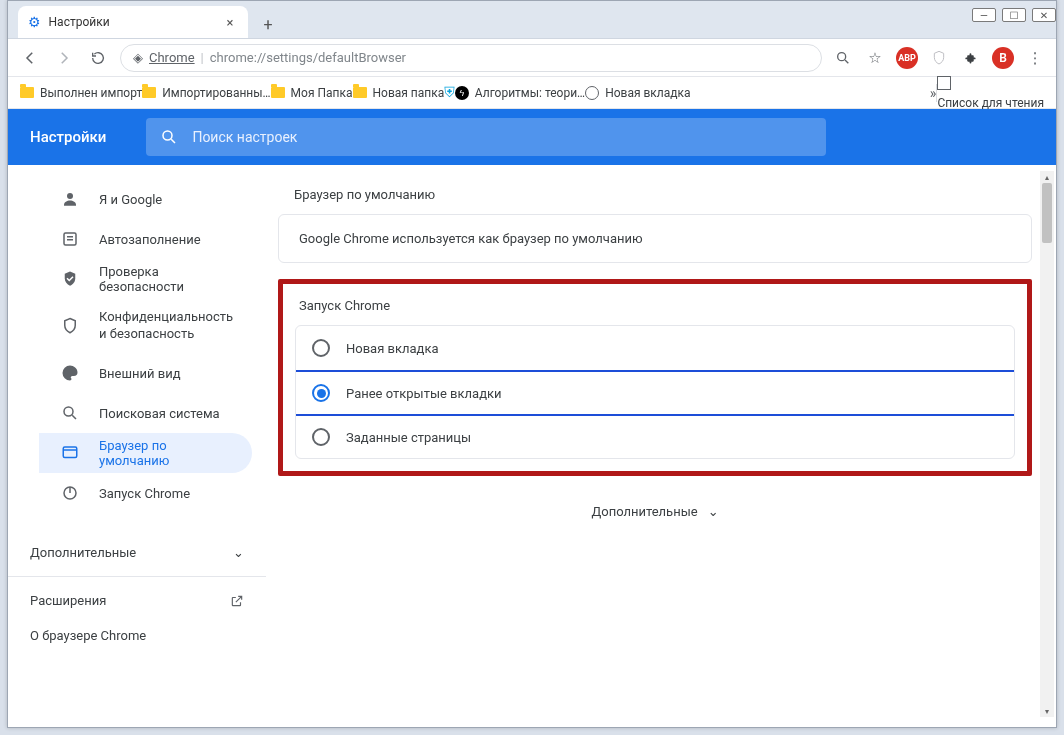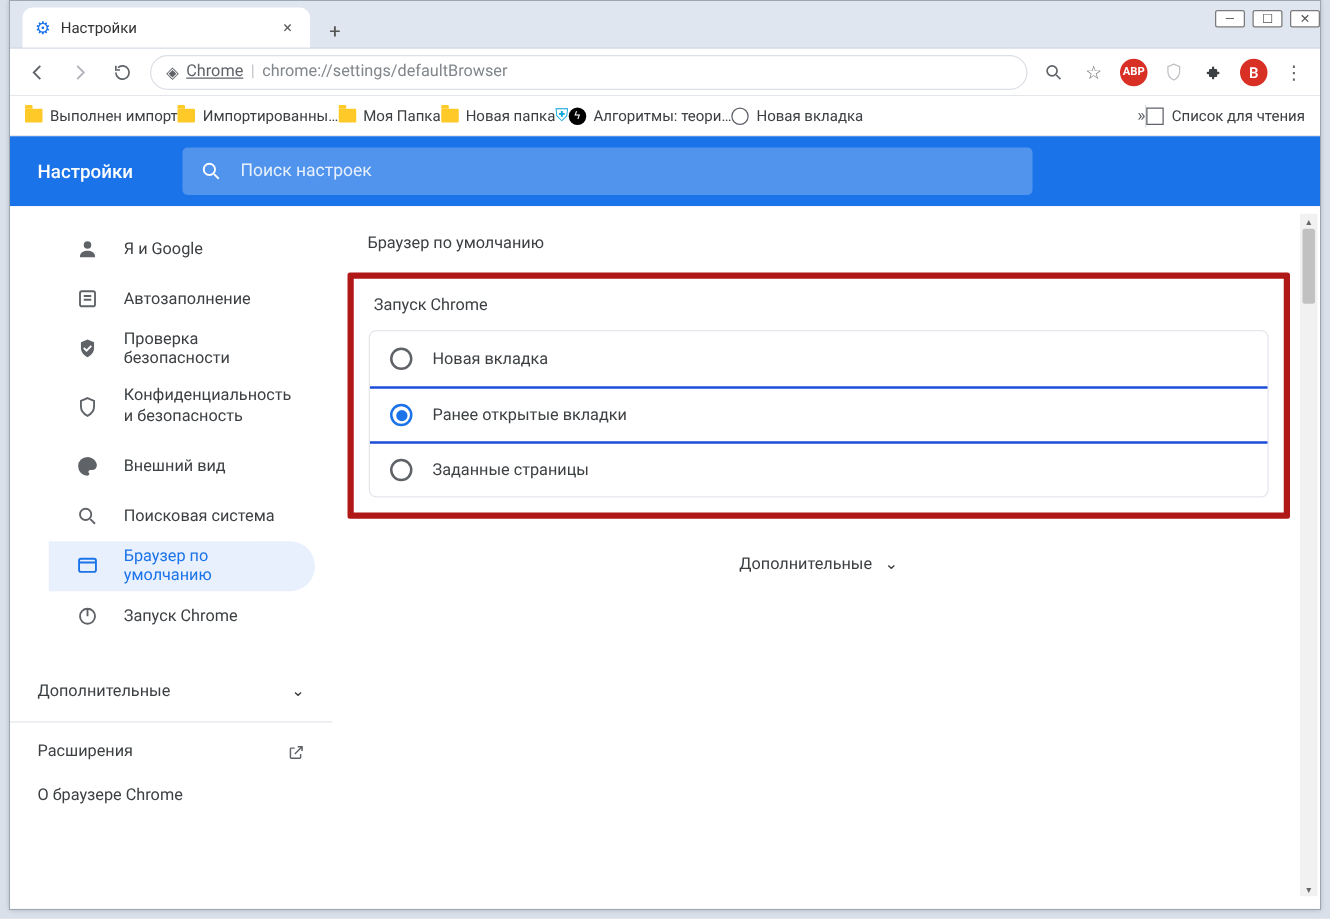--- a/index.html
+++ b/index.html
@@ -29,21 +29,21 @@
 
   .bookmarks { height: 32px; background: #fff; display: flex; align-items: center; padding: 0 12px; gap: 0; font-size: 12px; color:#3c4043; border-bottom: 1px solid #e4e6eb; }
   .bm-item { display:flex; align-items:center; gap:6px; cursor:pointer; white-space:nowrap; }
   .bm-folder { width:14px; height:11px; background:#ffca28; border-radius:1px; position:relative; }
   .bm-folder::before { content:""; position:absolute; top:-3px; left:0; width:6px; height:3px; background:#ffca28; border-radius:1px 1px 0 0; }
   .bm-globe { width:14px; height:14px; border:1.5px solid #5f6368; border-radius:50%; position:relative; }
   .bm-shield { color:#0aa4dc; font-size:14px; }
   .bm-circle { width:14px; height:14px; background:#000; border-radius:50%; display:flex; align-items:center; justify-content:center; color:#fff; font-size:9px; }
   .bm-more { margin-left:auto; color:#5f6368; cursor:pointer; font-size:14px; }
   .bm-divider { width:1px; height:18px; background:#dadce0; }
-  .bm-reading { display:flex; align-items:flex-start; gap:6px; cursor:pointer; }
+  .bm-reading { display:flex; align-items:flex-start; gap:6px; cursor:pointer;flex-direction:column; }
   .bm-reading-icon { width:14px; height:14px; border:1.5px solid #5f6368; }
 
   .app-header { height: 56px; background:#1a73e8; display:flex; align-items:center; padding: 0 22px; gap: 40px; }
   .app-title { color:#fff; font-size:15px; font-weight:500; }
   .search-box { width: 680px; height: 38px; background:#5094ed; border-radius:4px; display:flex; align-items:center; padding:0 14px; gap:14px; }
   .search-box svg { width:18px; height:18px; }
   .search-box input { flex:1; background:transparent; border:none; outline:none; color:#fff; font-size:14px; }
   .search-box input::placeholder { color:#e8f0fe; }
 
   .content { display:flex; height: calc(100% - 164px); background:#fff; position:relative; }
@@ -276,20 +276,23 @@
           </span>
         </div>
         <div class="nav-link">
           <span>О браузере Chrome</span>
         </div>
       </div>
     </div>
 
     <div class="main">
       <div class="section-title">Браузер по умолчанию</div>
+      <div class="card">
+        <span>Google Chrome используется как браузер по умолчанию</span>
+      </div>
 
       <div class="highlight-box">
         <div class="section-title" style="margin-left:4px;">Запуск Chrome</div>
         <div class="radio-card">
           <div class="radio-row">
             <div class="radio"></div>
             <span>Новая вкладка</span>
           </div>
           <div class="radio-row">
             <div class="radio checked"></div>

